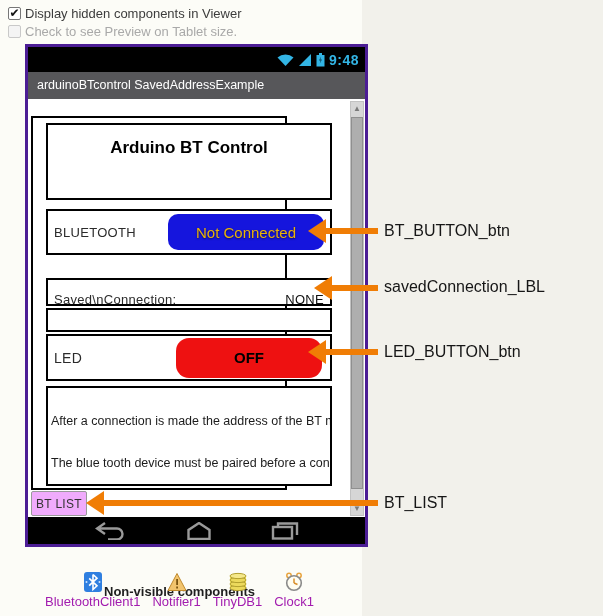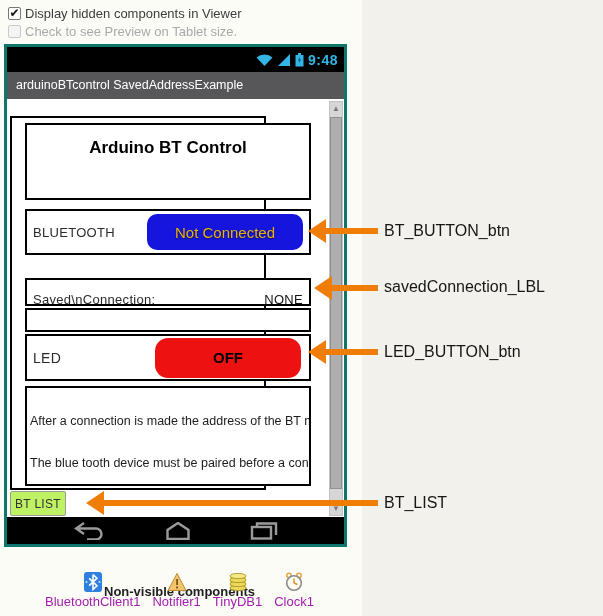--- a/index.html
+++ b/index.html
@@ -16,22 +16,22 @@
   .cb-row { position:absolute; left:8px; display:flex; align-items:center; gap:4px; }
   .cb-row1 { top:6px; }
   .cb-row2 { top:24px; }
   .cb-box { width:13px; height:13px; background:#fff; border:1px solid #777; border-radius:2px;
             font-size:12px; line-height:11px; text-align:center; color:#111; }
   .cb-box.unchecked { border-color:#c9c9c9; background:#f4f4f4; }
   .cb-label { font-size:13px; color:#3c3c3c; }
   .cb-label.dim { color:#a9a9a9; }
 
   
-  .phone { position:absolute; left:4px; top:44px; width:343px; height:503px;
-           border:3px solid #0f766e; background:#000; }
+  .phone { position:absolute; left:25px; top:44px; width:343px; height:503px;
+           border:3px solid #4c1d95; background:#000; }
   .statusbar { height:25px; background:#000; display:flex; align-items:center;
                justify-content:flex-end; gap:4px; padding-right:6px; }
   .statusbar .time { color:#33b5e5; font-size:14px; font-weight:bold; letter-spacing:0.5px; }
   .titlebar { height:27px; background:#57575a; color:#fff; font-size:12.5px;
               line-height:27px; padding-left:9px; white-space:nowrap; overflow:hidden; }
   .viewer { position:relative; height:418px; background:#fff; overflow:hidden; }
 
   
   .vscroll { position:absolute; right:1px; top:2px; bottom:1px; width:14px;
              background:#d6d6d6; border:1px solid #c2c2c2; }
@@ -63,21 +63,21 @@
               text-shadow:0 1px 2px rgba(0,0,0,0.55); cursor:pointer; }
   .btn-red  { margin-left:auto; margin-right:2px; width:146px; height:40px; border:none;
               border-radius:13px; background:#ee1111; color:#000; font-weight:bold;
               font-size:15px; font-family:"Liberation Sans",sans-serif; cursor:pointer; }
   .info-line { position:absolute; left:3px; right:0; font-size:12.5px; color:#1c1c1c;
                white-space:nowrap; overflow:hidden; }
   .info-line1 { top:26px; }
   .info-line2 { top:68px; }
 
   .btnlist { position:absolute; left:3px; top:392px; width:56px; height:25px;
-             background:#bef264; border:1px solid #9a9a9a; border-radius:2px;
+             background:#f0abfc; border:1px solid #9a9a9a; border-radius:2px;
              font-size:12px; color:#333; font-family:"Liberation Sans",sans-serif;
              letter-spacing:0.3px; cursor:pointer; }
 
   
   .navbar { height:27px; background:#000; display:flex; align-items:center;
             justify-content:center; gap:58px; }
   .navbar svg { display:block; }
 
   
   .nonvis-title { position:absolute; left:8px; top:584px; width:343px; text-align:center;

